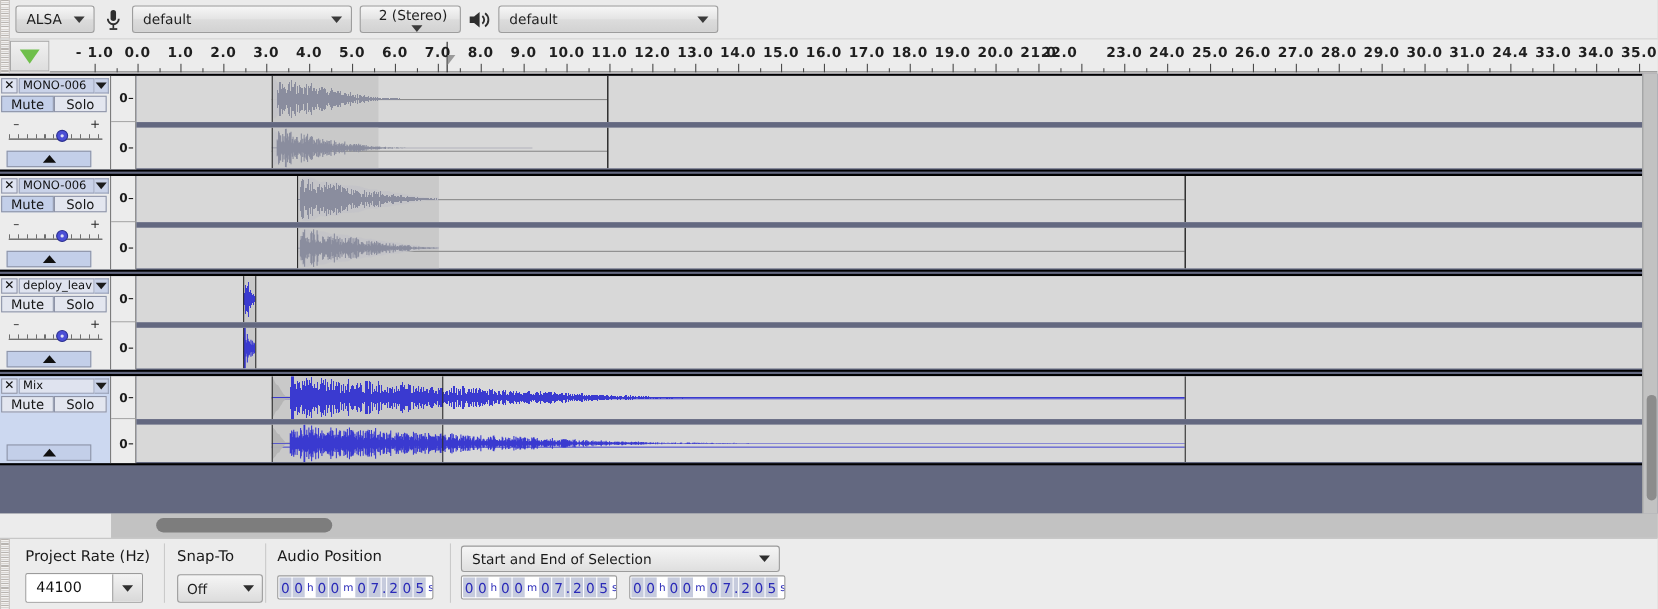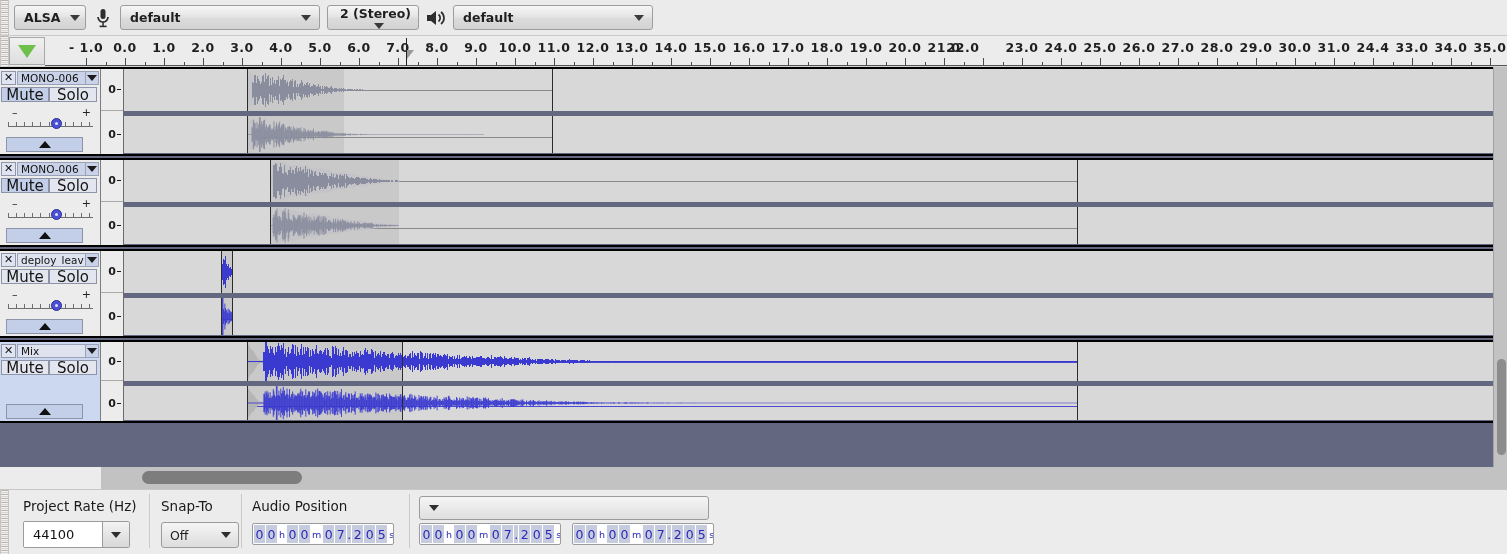--- a/index.html
+++ b/index.html
@@ -38,21 +38,21 @@
   }
   .dbar-inner { display: flex; align-items: center; gap: 7px; padding-left: 5px; height: 36px; }
 
   .combo {
     height: 25px; background: linear-gradient(to bottom, #f6f6f6 0%, #e4e4e4 48%, #dcdcdc 52%, #d2d2d2 100%);
     border: 1px solid #9d9d9d; border-radius: 3px;
     display: inline-flex; align-items: center;
     padding: 0 4px 0 9px; color: #1e1e1e;
     font-size: 12.5px; white-space: nowrap; cursor: default;
   }
-  .combo .cb-label { flex: 1 1 auto; font-weight: bold; }
+  .combo .cb-label { flex: 1 1 auto; }
   .arrow-dn {
     width: 0; height: 0; margin-left: 10px; margin-right: 4px;
     border-left: 5px solid transparent; border-right: 5px solid transparent;
     border-top: 6px solid #3a3a3a;
   }
   .combo.w-alsa { width: 72px; }
   .combo.w-input { width: 200px; }
   .combo.w-chan { width: 92px; flex-direction: column; }
   .combo.w-output { width: 200px; }
 
@@ -137,21 +137,21 @@
   .tdrop i {
     width: 0; height: 0;
     border-left: 5px solid transparent; border-right: 5px solid transparent;
     border-top: 6px solid #1b1b1b;
   }
 
   .msrow { display: flex; margin: 2px 1px 0 1px; gap: 0; }
   .msbtn {
     width: 48px; height: 15px;
     border: 1px solid #8e94a8;
-    font-size: 15px; color: #151515;
+    font-size: 12px; color: #151515;
     display: flex; align-items: center; justify-content: center;
     background: #e3e6ef;
   }
   .msbtn.hl { background: #c3cfe9; }
 
   .sliderbox { margin: 6px 5px 0 6px; height: 26px; position: relative; }
   .sl-minus, .sl-plus {
     position: absolute; top: -1px; font-size: 11px; color: #222; line-height: 1;
   }
   .sl-minus { left: 6px; }
@@ -765,20 +765,21 @@
             <div class="tf-d">7</div>
             <div class="tf-dot">.</div>
             <div class="tf-d">2</div>
             <div class="tf-d">0</div>
             <div class="tf-d">5</div>
             <div class="tf-u">s</div>
           </div>
         </div>
 
       <div class="selmode-combo" style="left:410px; top:6px;">
+        <span class="smc-label">Start and End of Selection</span>
         <i></i>
       </div>
 
       <div class="timefield" id="tf-start" style="left:410px; top:33px;">
           <div class="tf-digits">
             <div class="tf-d">0</div>
             <div class="tf-d">0</div>
             <div class="tf-u">h</div>
             <div class="tf-d">0</div>
             <div class="tf-d">0</div>

